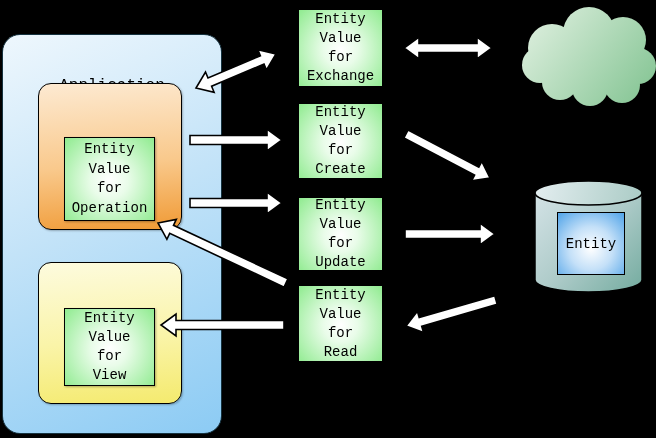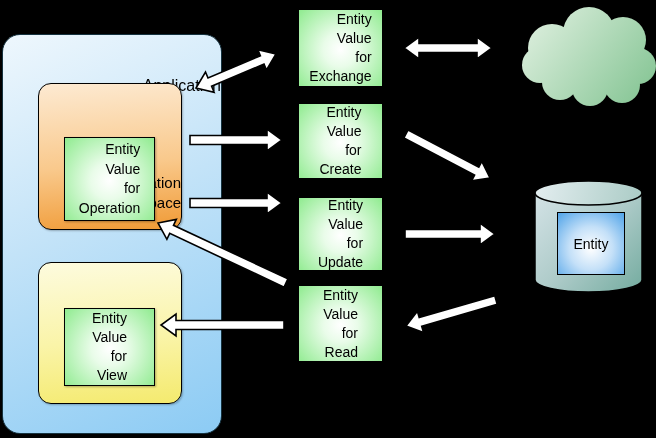--- a/index.html
+++ b/index.html
@@ -1,21 +1,21 @@
 <!DOCTYPE html>
 <html><head>
 <meta charset="utf-8">
 <style>
   html,body{margin:0;padding:0;background:#000;}
   .canvas{
     position:relative;width:656px;height:438px;background:#000;overflow:hidden;
     font-family:"Liberation Sans",sans-serif;color:#000;
   }
   .box{position:absolute;box-sizing:border-box;border:1px solid #000;}
-  .label{color:#000;text-align:right;white-space:pre-line;}
+  .label{color:#000;text-align:center;white-space:pre-line;font-family:Liberation Mono, monospace;}
   .centered{display:flex;align-items:center;justify-content:center;}
 
   .app-box{
     left:2px;top:34px;width:220px;height:400px;border-radius:18px;
     border:1px solid #15323f;
     background:linear-gradient(155deg,#eef7fd 0%,#c3e3f8 45%,#8ccbf4 100%);
   }
   .app-title{position:absolute;left:0;right:0;top:42px;font-size:16px;}
 
   .op-box{

